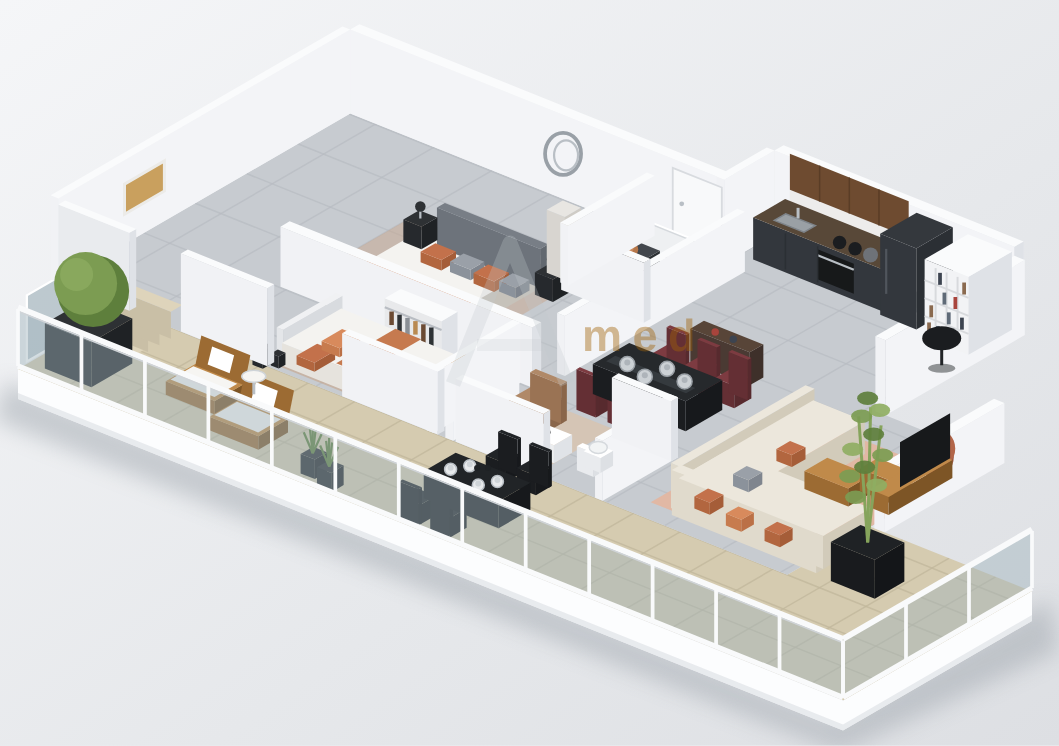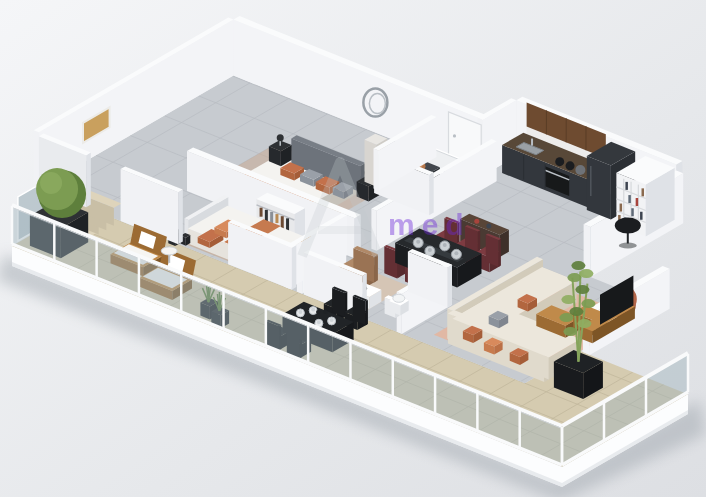--- a/index.html
+++ b/index.html
@@ -1,20 +1,20 @@
 <!DOCTYPE html>
 <html><head>
 <meta charset="utf-8">
 <style>
   html,body{margin:0;padding:0;background:#e9ebee;}
   .stage{position:relative;width:706px;height:497px;overflow:hidden;
          font-family:"Liberation Sans", sans-serif;}
   .stage svg{position:absolute;left:0;top:0;}
   .watermark-text{position:absolute;left:388px;top:208px;
-    font-size:30px;font-weight:bold;color:#6d28d9;opacity:.42;
+    font-size:30px;font-weight:bold;color:#a16207;opacity:.42;
     letter-spacing:7px;user-select:none;pointer-events:none;}
 </style>
 </head>
 <body>
 
 <div class="stage">
   <svg id="scene" width="706" height="497" viewBox="0 0 706 497">
       <defs>
         <linearGradient id="bgGrad" x1="0" y1="0" x2="1" y2="1">
           <stop offset="0" stop-color="#f5f6f8"></stop>

